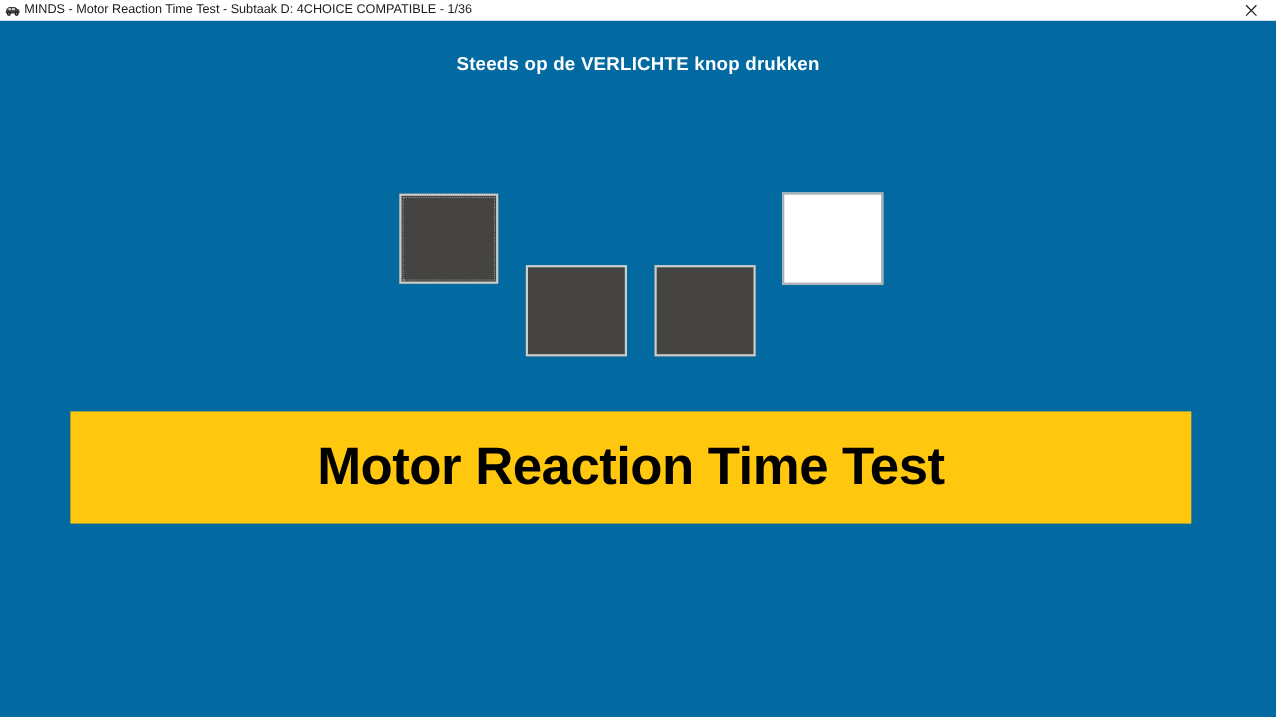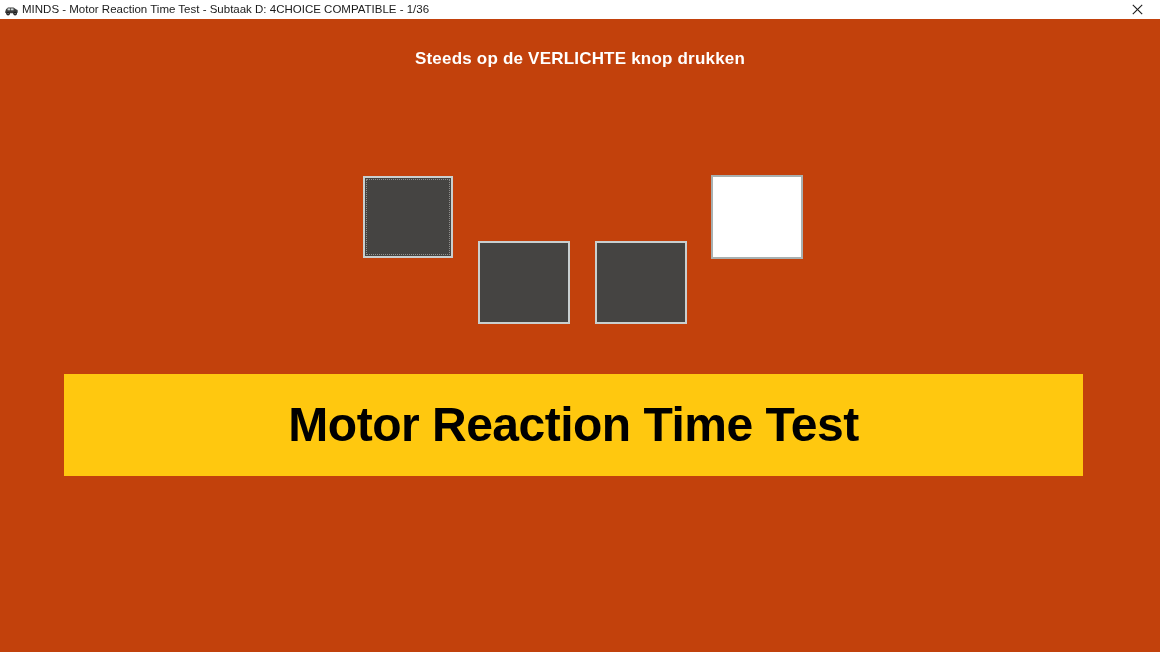--- a/index.html
+++ b/index.html
@@ -63,21 +63,21 @@
     cursor: pointer;
   }
   #window-close-button svg { display: block; }
 
   
   #test-canvas {
     position: absolute;
     left: 0; top: 19px;
     width: 1160px;
     height: 633px;
-    background: #c2410c;
+    background: #0369a1;
     overflow: hidden;
   }
 
   #instruction-text {
     position: absolute;
     left: 0;
     top: 30px;
     width: 1160px;
     text-align: center;
     color: #ffffff;

